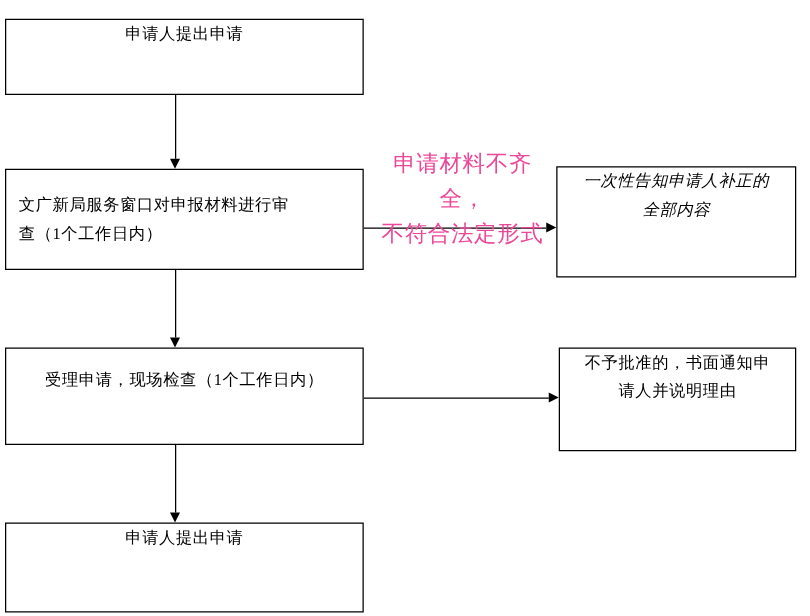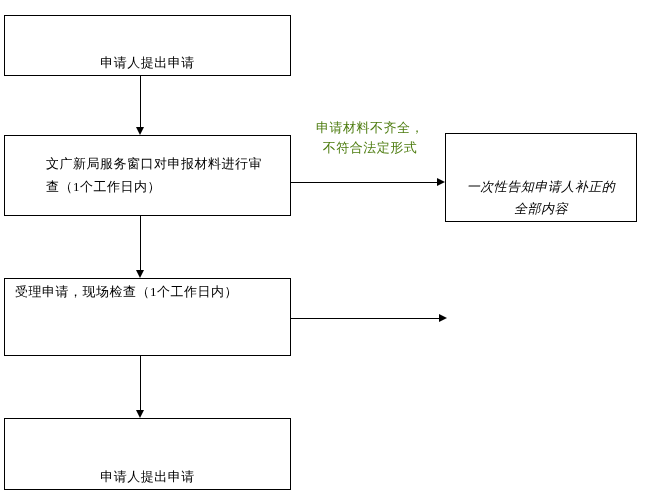--- a/index.html
+++ b/index.html
@@ -14,21 +14,21 @@
     background: #ffffff;
     font-family: "Liberation Serif", "DejaVu Serif", serif;
     overflow: hidden;
   }
   .node {
     position: absolute;
     box-sizing: border-box;
     border: 1px solid #000000;
     background: #ffffff;
     display: flex;
-    align-items: flex-end;
+    align-items: flex-start;
     justify-content: center;
     text-align: center;
     color: #000000;
     font-size: 13px;
     line-height: 1.75;
     letter-spacing: 0.5px;
   }
   .node-text {
     display: block;
     width: 100%;
@@ -41,24 +41,24 @@
   #node-review       { left: 4px;   top: 135px; width: 287px; height: 81px; }
   #node-accept       { left: 4px;   top: 278px; width: 287px; height: 78px; }
   #node-issue        { left: 4px;   top: 418px; width: 287px; height: 72px; }
   #node-notify-fix   { left: 445px; top: 133px; width: 192px; height: 89px; font-style: italic; }
   #node-notify-deny  { left: 447px; top: 278px; width: 190px; height: 83px; }
 
   
   #node-apply   .node-text,
   #node-issue   .node-text { text-align: center; }
   #node-review  .node-text { text-align: left; padding: 0 10px; }
-  #node-accept  .node-text { text-align: left; padding: 0 10px; align-self: flex-start; margin-top: 2px; }
+  #node-accept  .node-text { text-align: center; padding: 0 10px; align-self: flex-start; margin-top: 14px; }
   #node-notify-fix  .node-text,
   #node-notify-deny .node-text { text-align: center; }
-  #node-review  { align-items: center; padding-left: 31px; }
+  #node-review  { align-items: center; }
   #node-accept  { align-items: flex-start; }
 
   
   .vline {
     position: absolute;
     width: 1px;
     background: #000000;
   }
   .hline {
     position: absolute;
@@ -78,22 +78,22 @@
     width: 0;
     height: 0;
     border-top: 4px solid transparent;
     border-bottom: 4px solid transparent;
     border-left: 8px solid #000000;
   }
 
   
   .edge-label {
     position: absolute;
-    color: #4d7c0f;
-    font-size: 13px;
+    color: #ec4899;
+    font-size: 18px;
     line-height: 1.55;
     letter-spacing: 0.5px;
     text-align: center;
     white-space: pre-line;
     background: transparent;
   }
   #label-incomplete { left: 300px; top: 118px; width: 140px; }
   #label-complete   { left: 150px; top: 241px; width: 236px; text-align: left; }
 </style>
 </head>
@@ -116,20 +116,24 @@
 
   <div class="node" id="node-issue">
     <span class="node-text">申请人提出申请</span>
   </div>
 
   <div class="node" id="node-notify-fix">
     <span class="node-text">一次性告知申请人补正的
 全部内容</span>
   </div>
 
+  <div class="node" id="node-notify-deny">
+    <span class="node-text">不予批准的，书面通知申
+请人并说明理由</span>
+  </div>
 
   <div class="vline" style="left:140px; top:76px;  height:51px;"></div>
   <div class="arrow-down" style="left:136px; top:127px;"></div>
 
   <div class="hline" style="left:291px; top:182px; width:146px;"></div>
   <div class="arrow-right" style="left:437px; top:178px;"></div>
 
   <div class="vline" style="left:140px; top:216px; height:54px;"></div>
   <div class="arrow-down" style="left:136px; top:270px;"></div>
 

